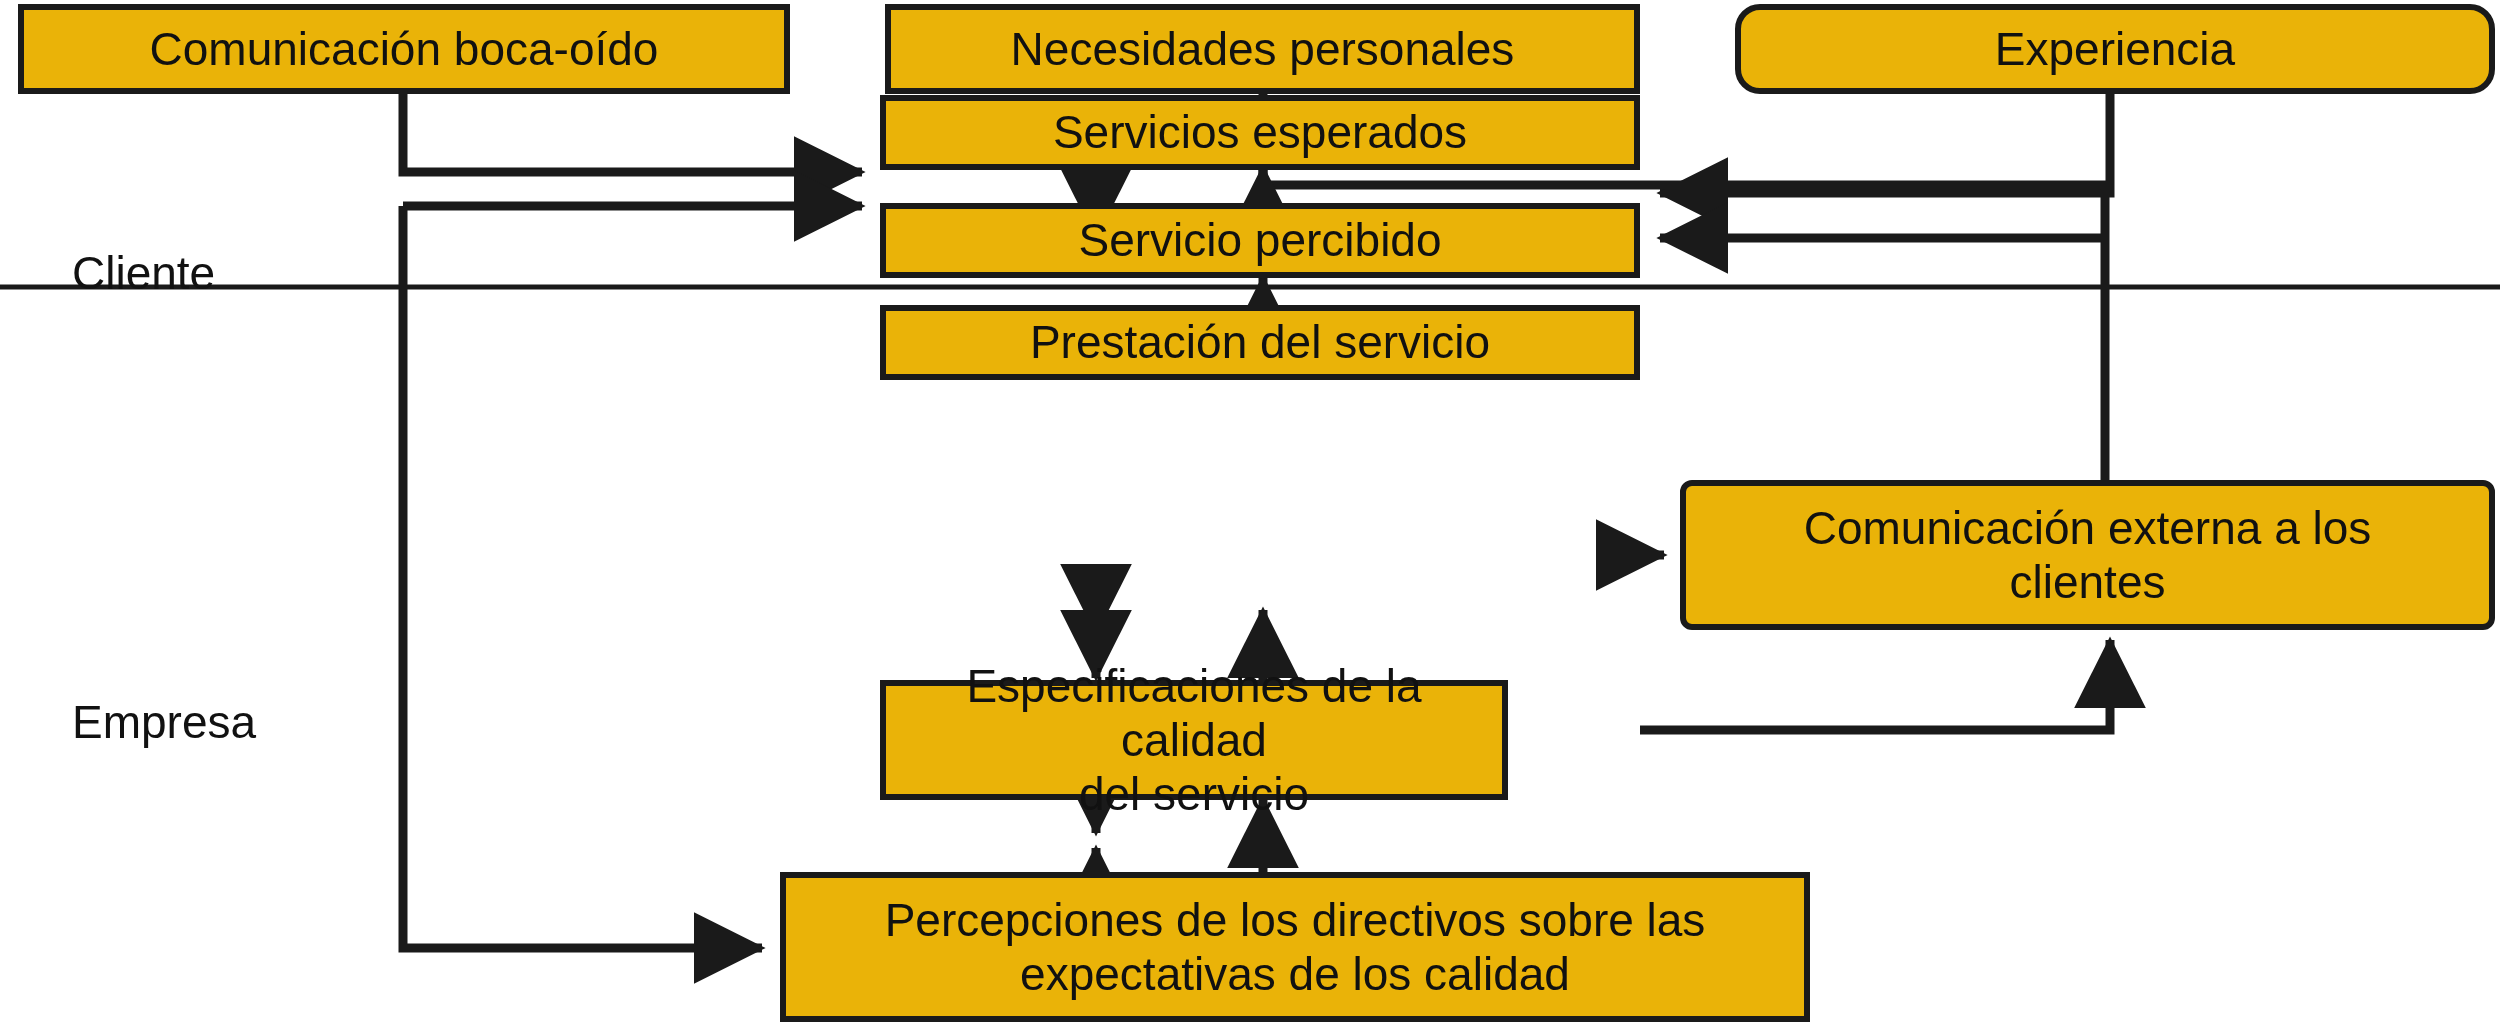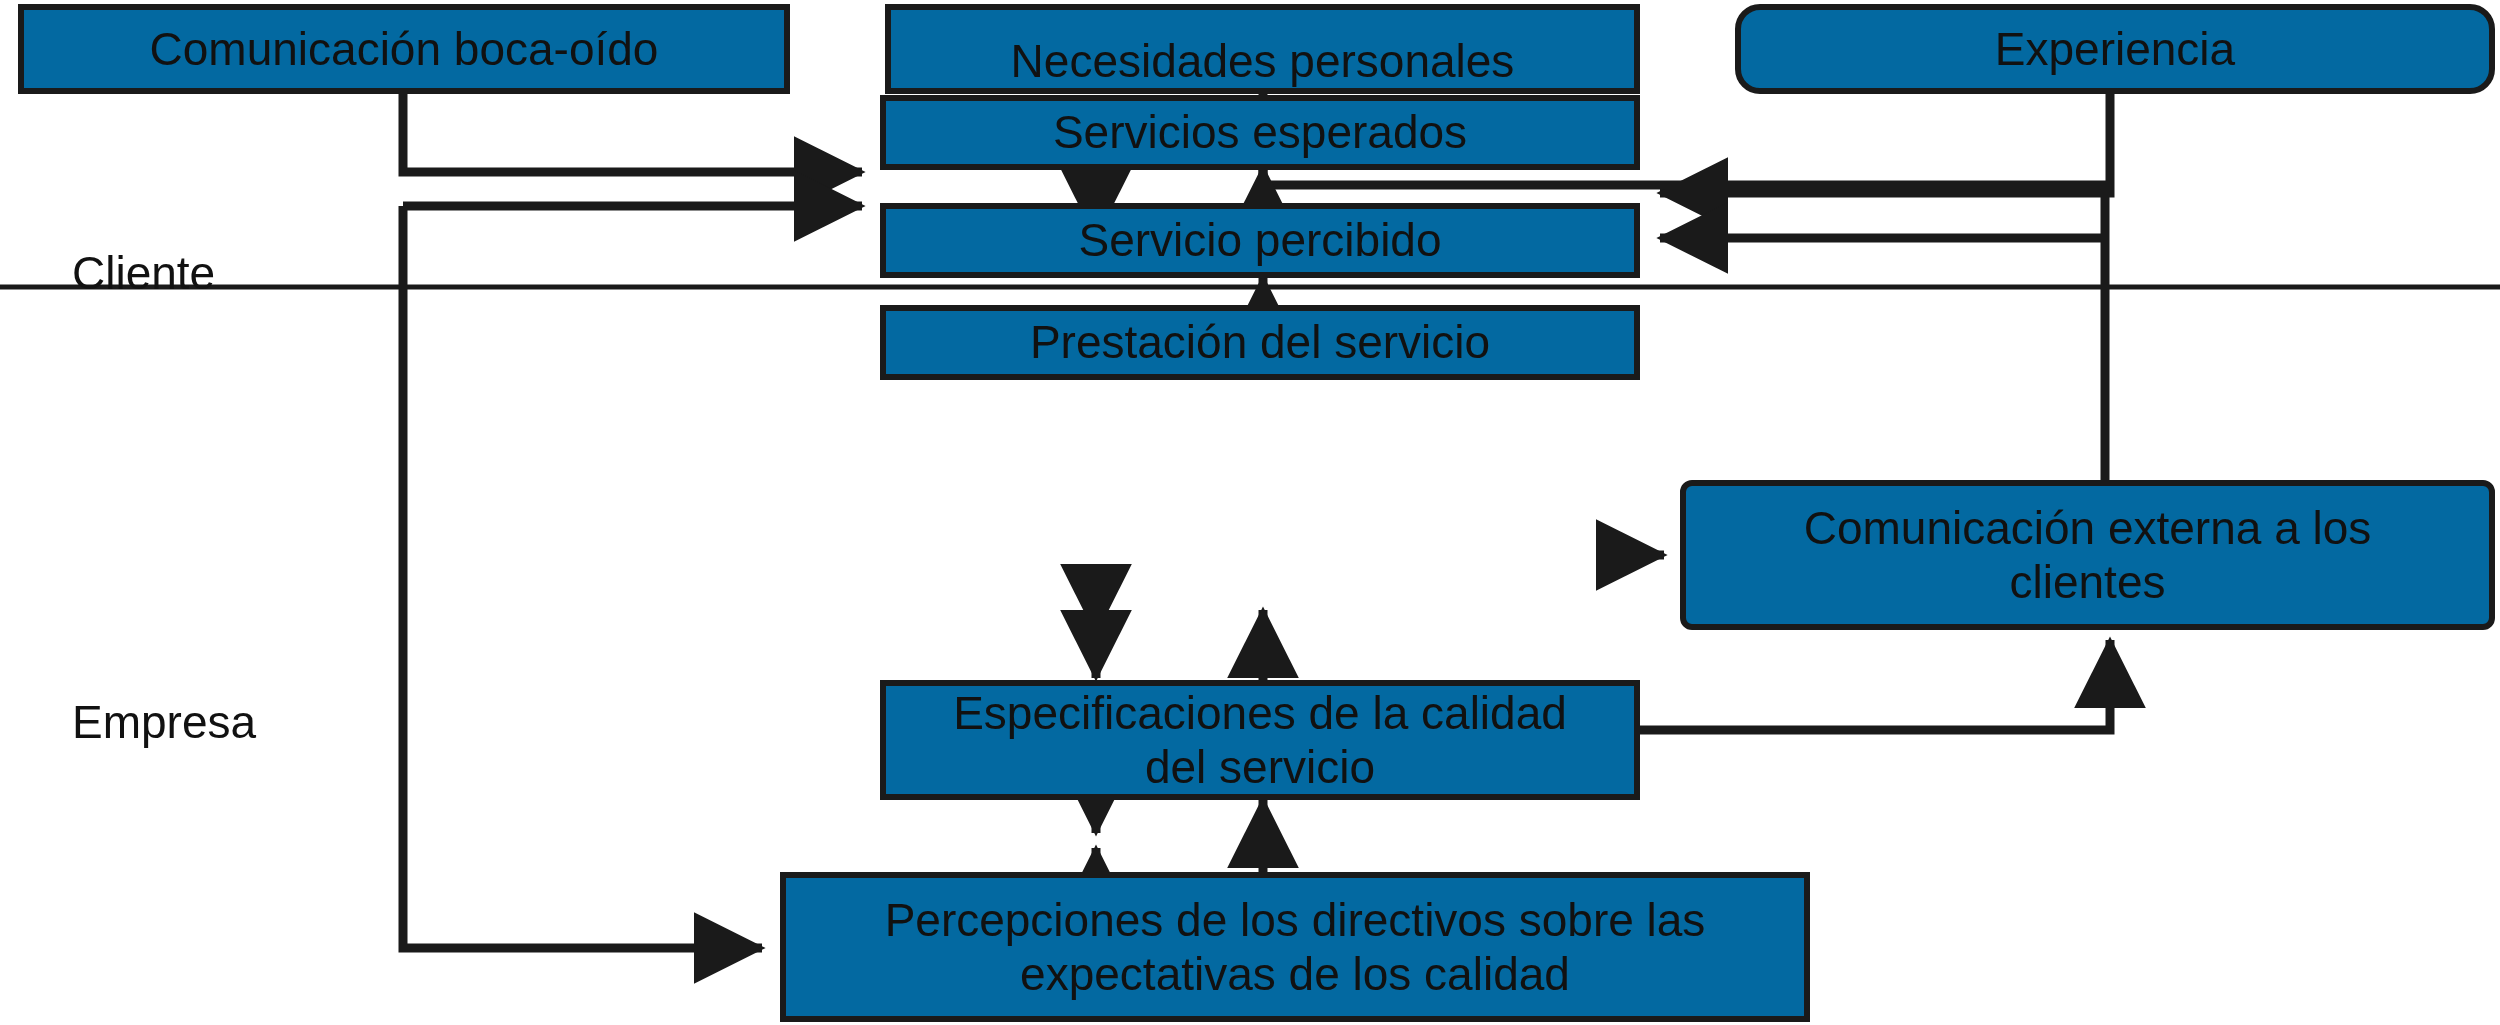--- a/index.html
+++ b/index.html
@@ -8,21 +8,21 @@
     width:2500px;
     height:1025px;
     background:#ffffff;
     font-family:"Liberation Sans", sans-serif;
     overflow:hidden;
   }
   .node{
     position:absolute;
     box-sizing:border-box;
     border:6px solid #1a1a1a;
-    background:#0369a1;
+    background:#eab308;
     display:flex;
     align-items:center;
     justify-content:center;
     text-align:center;
     color:#111111;
     font-size:46px;
     line-height:1.18;
     z-index:3;
   }
   .node span{display:block;padding:0 10px;}
@@ -92,21 +92,21 @@
     </g>
   </svg>
 
   <div class="zonelabel" style="left:72px; top:300px; transform:translateY(-100%);">Cliente</div>
   <div class="zonelabel" style="left:72px; top:695px;">Empresa</div>
 
   <div class="node" style="left:18px; top:4px; width:772px; height:90px;">
     <span>Comunicación boca-oído</span>
   </div>
 
-  <div class="node" style="left:885px; top:4px; width:755px; height:90px;align-items:flex-end;">
+  <div class="node" style="left:885px; top:4px; width:755px; height:90px;">
     <span>Necesidades personales</span>
   </div>
 
   <div class="node" style="left:1735px; top:4px; width:760px; height:90px;border-radius:25px;">
     <span>Experiencia</span>
   </div>
 
   <div class="node" style="left:880px; top:95px; width:760px; height:75px;">
     <span>Servicios esperados</span>
   </div>
@@ -119,21 +119,21 @@
     <span>Prestación del servicio</span>
   </div>
 
   <div class="node" style="left:1680px; top:480px; width:815px; height:150px;border-radius:12px;">
     <span>
       <span>Comunicación externa a los</span>
       <span style="display:block;">clientes</span>
     </span>
   </div>
 
-  <div class="node" style="left:880px; top:680px; width:760px; height:120px;">
+  <div class="node" style="left:880px; top:680px; width:628px; height:120px;">
     <span>
       <span>Especificaciones de la calidad</span>
       <span style="display:block;">del servicio</span>
     </span>
   </div>
 
   <div class="node" style="left:780px; top:872px; width:1030px; height:150px;">
     <span>
       <span>Percepciones de los directivos sobre las</span>
       <span style="display:block;">expectativas de los calidad</span>

